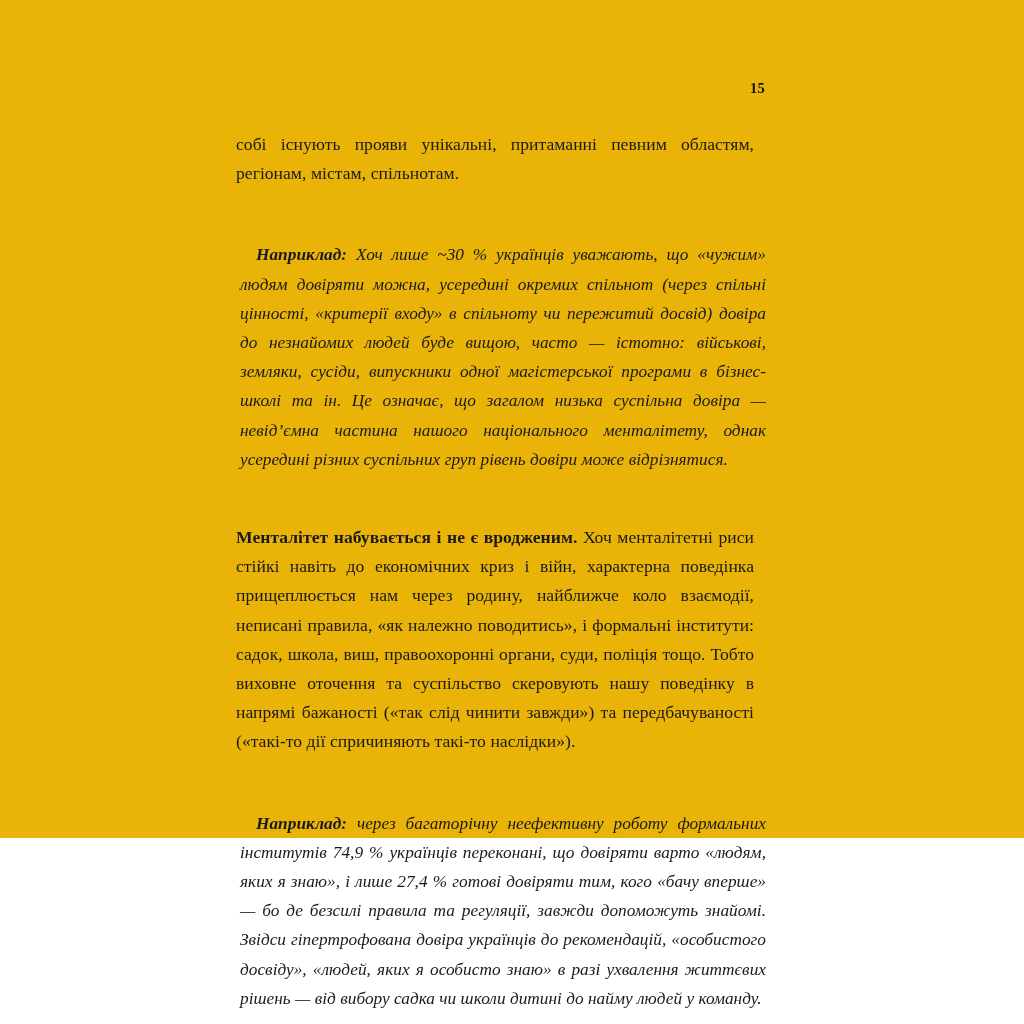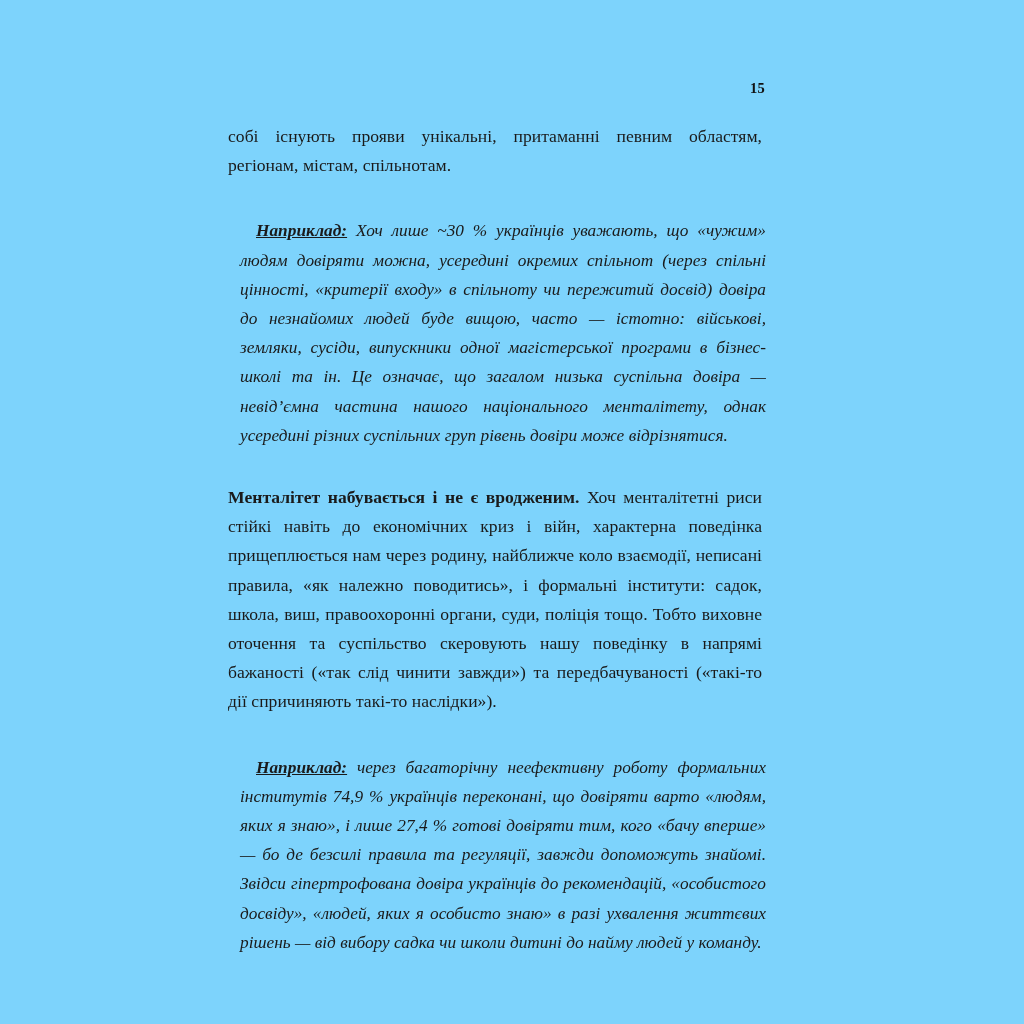--- a/index.html
+++ b/index.html
@@ -14,22 +14,22 @@
     color: #1a1a1a;
     position: relative;
     overflow: hidden;
   }
 
   .page {
     position: absolute;
     left: 0;
     top: 0;
     width: 1024px;
-    height: 1024px;
-    background: #7dd3fc;
+    height: 838px;
+    background: #eab308;
   }
 
   
   .folio {
     position: absolute;
     top: 80px;
     left: 224px;
     width: 541px;
     text-align: right;
     font-size: 14.5px;
@@ -40,21 +40,21 @@
 
   
   .column {
     position: absolute;
     left: 224px;
     top: 118px;
     width: 542px;
   }
 
   p {
-    margin: 4px;
+    margin: 12px;
     text-align: justify;
     text-justify: inter-word;
     hyphens: manual;
   }
 
   .body-par {
     font-size: 17.6px;
     line-height: 29.2px;
     letter-spacing: 0.02px;
     word-spacing: 0.1px;
@@ -75,21 +75,20 @@
   .gap-c { height: 28px; }
 
   .lead {
     font-weight: bold;
     font-family: Liberation Serif, serif;
   }
 
   .lead-ital {
     font-weight: bold;
     font-style: italic;
-    text-decoration: underline;
   }
 </style>
 </head>
 <body>
 
 <div class="page">
 
   <div class="folio">15</div>
 
   <div class="column">

